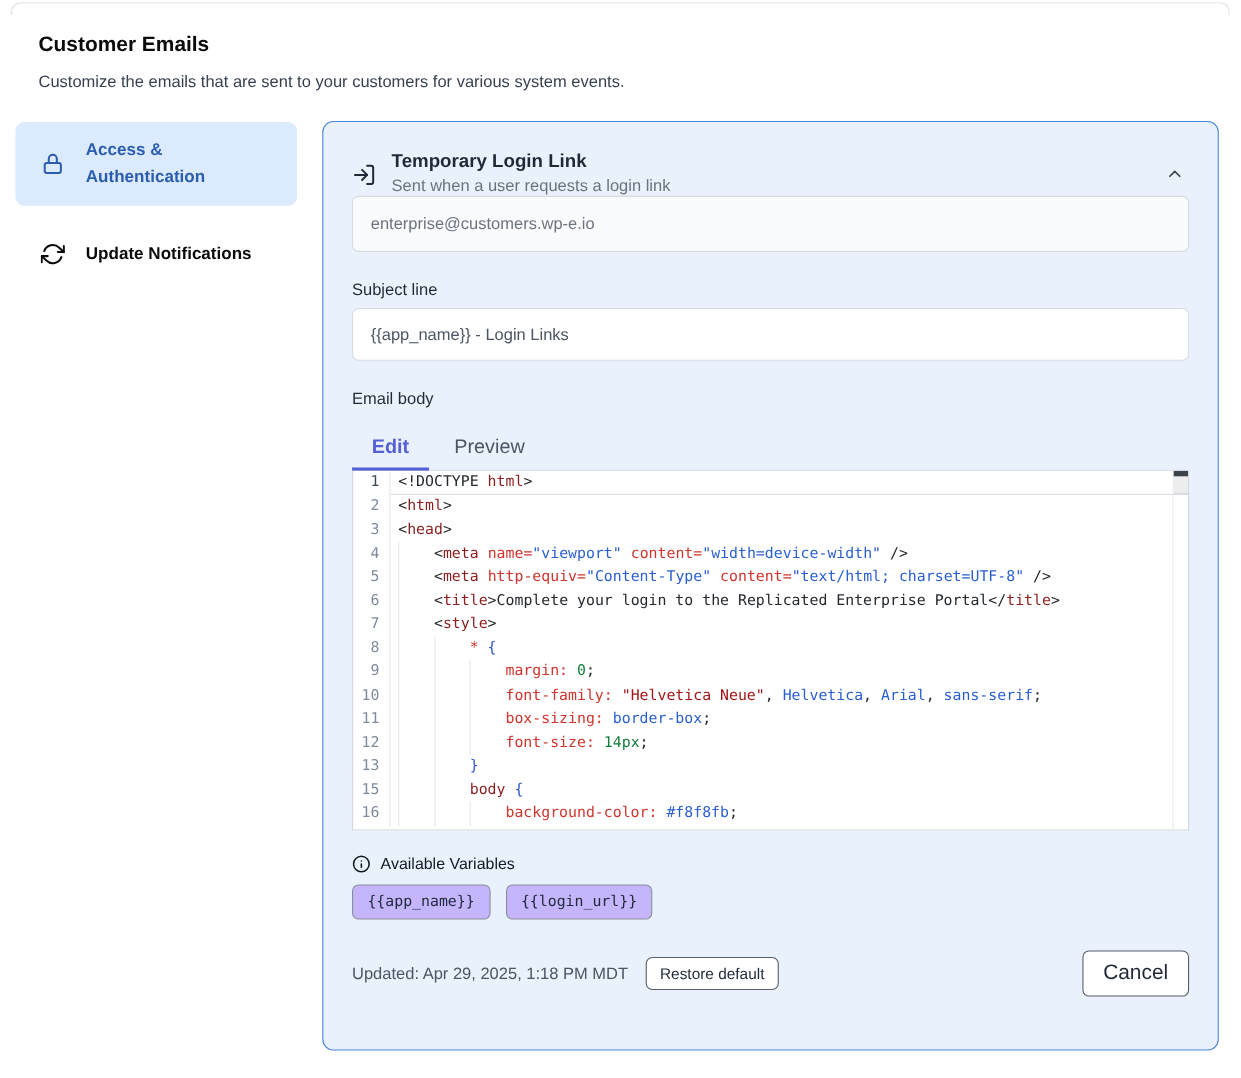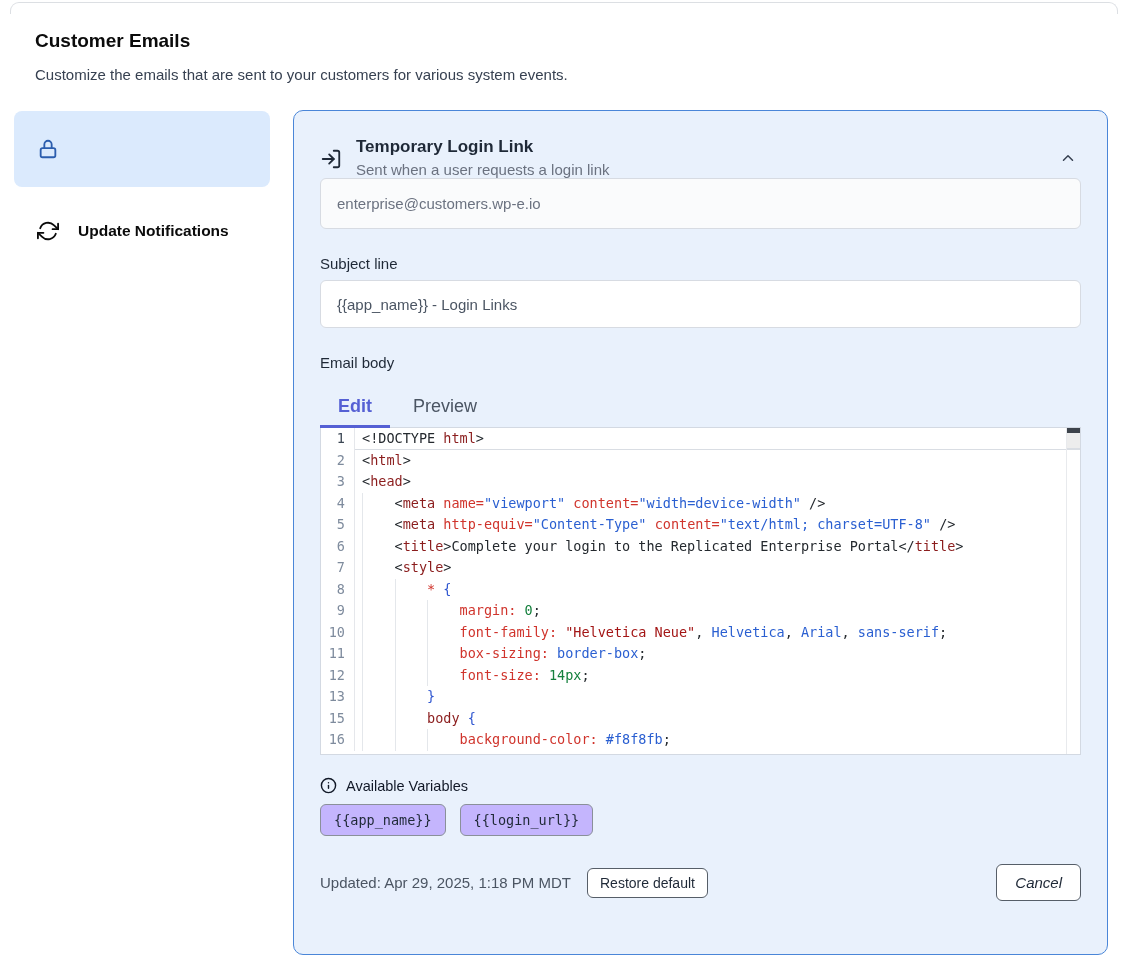--- a/index.html
+++ b/index.html
@@ -74,22 +74,22 @@
   .chip { font-family:"DejaVu Sans Mono", monospace; font-size:13.5px; color:#1f2937;
     background:#c4b5fd; border:1px solid #8a9099; border-radius:6px; padding:7px 13px; cursor:pointer; }
 
   
   .panel-footer { display:flex; align-items:center; margin-top:28px; }
   .updated { font-size:15px; color:#4b5563; }
   .btn { font-family:"Liberation Sans", sans-serif; border-radius:6px; cursor:pointer; }
   .btn-restore { margin-left:16px; font-size:14px; color:#1f2937; background:#ffffff;
     border:1px solid #565e68; padding:6px 12px; }
   .spacer { flex:1; }
-  .btn-cancel { font-size:15px; color:#1f2937; background:#ffffff;
-    border:1px solid #565e68; padding:9px 18px;font-style:italic; }
+  .btn-cancel { font-size:19px; color:#1f2937; background:#ffffff;
+    border:1px solid #565e68; padding:9px 18px; }
   .btn-save { font-size:15px; color:#ffffff; background:#8fb5ec; border:none;
     padding:10px 16px; margin-left:12px; }
 
   svg { display:block; }
 </style>
 </head>
 <body>
 
 <div class="top-edge"></div>
 
@@ -97,20 +97,21 @@
 <p class="page-desc">Customize the emails that are sent to your customers for various system events.</p>
 
 <nav class="sidebar">
   <div class="side-item item-access active">
     <span class="s-icon">
       <svg width="22" height="22" viewBox="0 0 24 24" fill="none" stroke="#2b5dae" stroke-width="2" stroke-linecap="round" stroke-linejoin="round">
         <rect x="4" y="11" width="16" height="10" rx="2"></rect>
           <path d="M8 11V7a4 4 0 0 1 8 0v4"></path>
       </svg>
     </span>
+    <span class="side-label">Access &amp; Authentication</span>
   </div>
   <div class="side-item item-update">
     <span class="s-icon">
       <svg width="22" height="22" viewBox="0 0 24 24" fill="none" stroke="#0b0b0b" stroke-width="2" stroke-linecap="round" stroke-linejoin="round">
         <polyline points="23 4 23 10 17 10"></polyline>
           <polyline points="1 20 1 14 7 14"></polyline>
         <path d="M3.51 9a9 9 0 0 1 14.85-3.36L23 10M1 14l4.64 4.36A9 9 0 0 0 20.49 15"></path>
       </svg>
     </span>
     <span class="side-label">Update Notifications</span>

